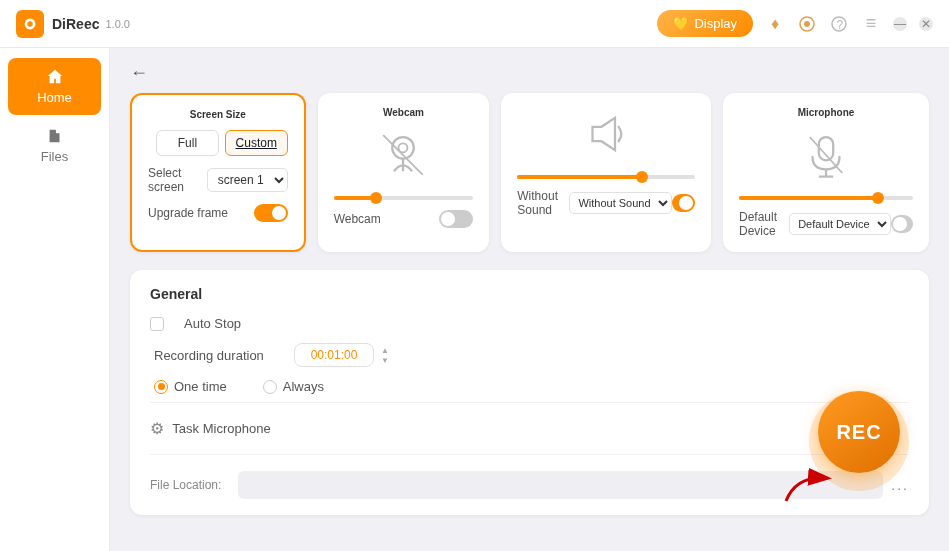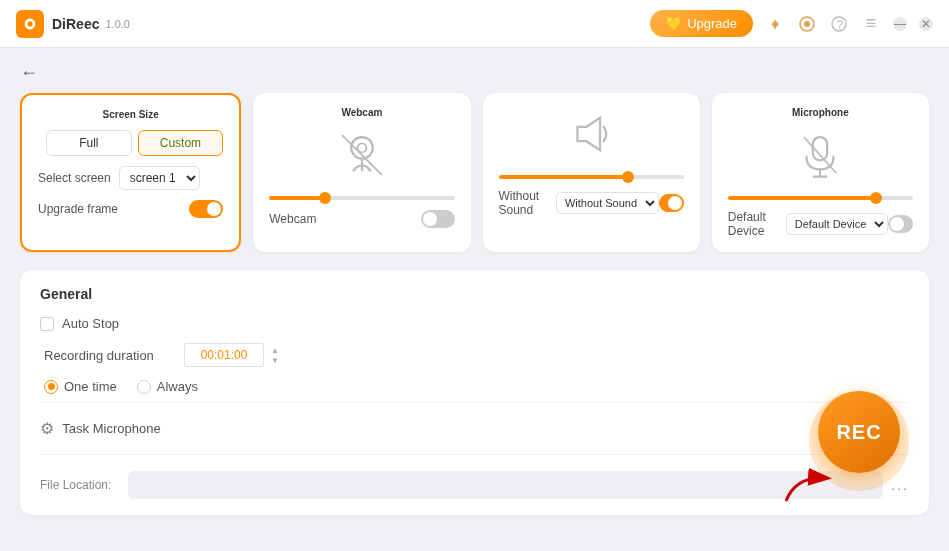--- a/index.html
+++ b/index.html
@@ -169,22 +169,23 @@
       border: 1.5px solid #ddd;
       border-radius: 6px;
       background: #fff;
       font-size: 12px;
       cursor: pointer;
       text-align: center;
       color: #333;
     }
     .size-btn.active {
       border-color: #ff8c00;
-      color: #4d7c0f;
+      color: #0f172a;
       background: #fff8f0;
+      text-decoration: underline;
     }
     .size-inputs {
       display: flex;
       align-items: center;
       gap: 6px;
       justify-content: center;
       margin-bottom: 10px;
     }
     .size-input {
       width: 52px;
@@ -310,21 +311,21 @@
     }
     .section-title {
       font-size: 14px;
       font-weight: 600;
       color: #333;
       margin-bottom: 14px;
     }
     .autostop-row {
       display: flex;
       align-items: center;
-      gap: 8px;
+      gap: 20px;
       margin-bottom: 12px;
     }
     .checkbox {
       width: 14px; height: 14px;
       border: 1.5px solid #ccc;
       border-radius: 3px;
       background: #fff;
       cursor: pointer;
     }
     .autostop-label {
@@ -345,21 +346,21 @@
     }
     .duration-input-wrap {
       display: flex;
       align-items: center;
       gap: 4px;
     }
     .duration-input {
       width: 80px;
       padding: 4px 8px;
       border: 1.5px solid #e0e0e0;
-      border-radius: 2px;
+      border-radius: 8px;
       font-size: 12px;
       color: #ff8c00;
       text-align: center;
     }
     .duration-arrows {
       display: flex;
       flex-direction: column;
       gap: 2px;
     }
     .duration-arrow {
@@ -367,21 +368,21 @@
       cursor: pointer;
       color: #aaa;
       font-size: 8px;
       display: flex; align-items: center; justify-content: center;
       background: none;
       border: none;
     }
     .repeat-row {
       display: flex;
       align-items: center;
-      gap: 20px;
+      gap: 36px;
       padding-left: 4px;
     }
     .radio-item {
       display: flex;
       align-items: center;
       gap: 6px;
       font-size: 13px;
       color: #555;
       cursor: pointer;
     }
@@ -500,21 +501,21 @@
     <svg viewBox="0 0 20 20" fill="white" xmlns="http://www.w3.org/2000/svg">
       <circle cx="10" cy="10" r="6" fill="white"></circle>
       <circle cx="10" cy="10" r="3" fill="#ff8c00"></circle>
     </svg>
   </div>
   <span class="app-name">DiReec</span>
   <span class="app-version">1.0.0</span>
   <div class="titlebar-right">
     <button class="upgrade-btn">
       <span>💛</span>
-      <span>Upgrade</span>
+      <span>Display</span>
     </button>
     <span class="titlebar-icon">♦</span>
     <span class="titlebar-icon">
       <svg width="20" height="20" viewBox="0 0 20 20" fill="none">
         <circle cx="10" cy="10" r="7" stroke="#e0a050" stroke-width="1.5"></circle>
         <circle cx="10" cy="10" r="3" fill="#e0a050"></circle>
       </svg>
     </span>
     <span class="titlebar-icon gray">
       <svg width="20" height="20" viewBox="0 0 20 20" fill="none">
@@ -523,20 +524,36 @@
       </svg>
     </span>
     <span class="titlebar-icon gray" style="color:#bbb;font-size:18px;">≡</span>
     <span class="win-btn win-minimize" style="font-size:12px;color:#888;">—</span>
     <span class="win-btn win-close" style="font-size:12px;color:#888;">✕</span>
   </div>
 </div>
 
 <div class="main-layout">
 
+  <div class="sidebar">
+    <div class="sidebar-item active">
+      <svg viewBox="0 0 20 20" fill="currentColor">
+        <path d="M10 2L2 9h2v8h5v-5h2v5h5V9h2L10 2z"></path>
+      </svg>
+      <span>Home</span>
+    </div>
+    <div class="sidebar-item">
+      <svg viewBox="0 0 20 20" fill="currentColor" style="color:#777">
+        <path d="M4 3h7l4 4v10H4V3zm7 0v4h4"></path>
+        <rect x="6" y="10" width="8" height="1.5" rx="0.75" fill="#777"></rect>
+        <rect x="6" y="13" width="6" height="1.5" rx="0.75" fill="#777"></rect>
+      </svg>
+      <span style="color:#777">Files</span>
+    </div>
+  </div>
 
   <div class="content" style="position:relative;">
     <button class="back-btn">←</button>
 
     
     <div class="cards-row">
 
       <div class="card screen-size">
         <div class="card-title">Screen Size</div>
         <div class="size-btns">

